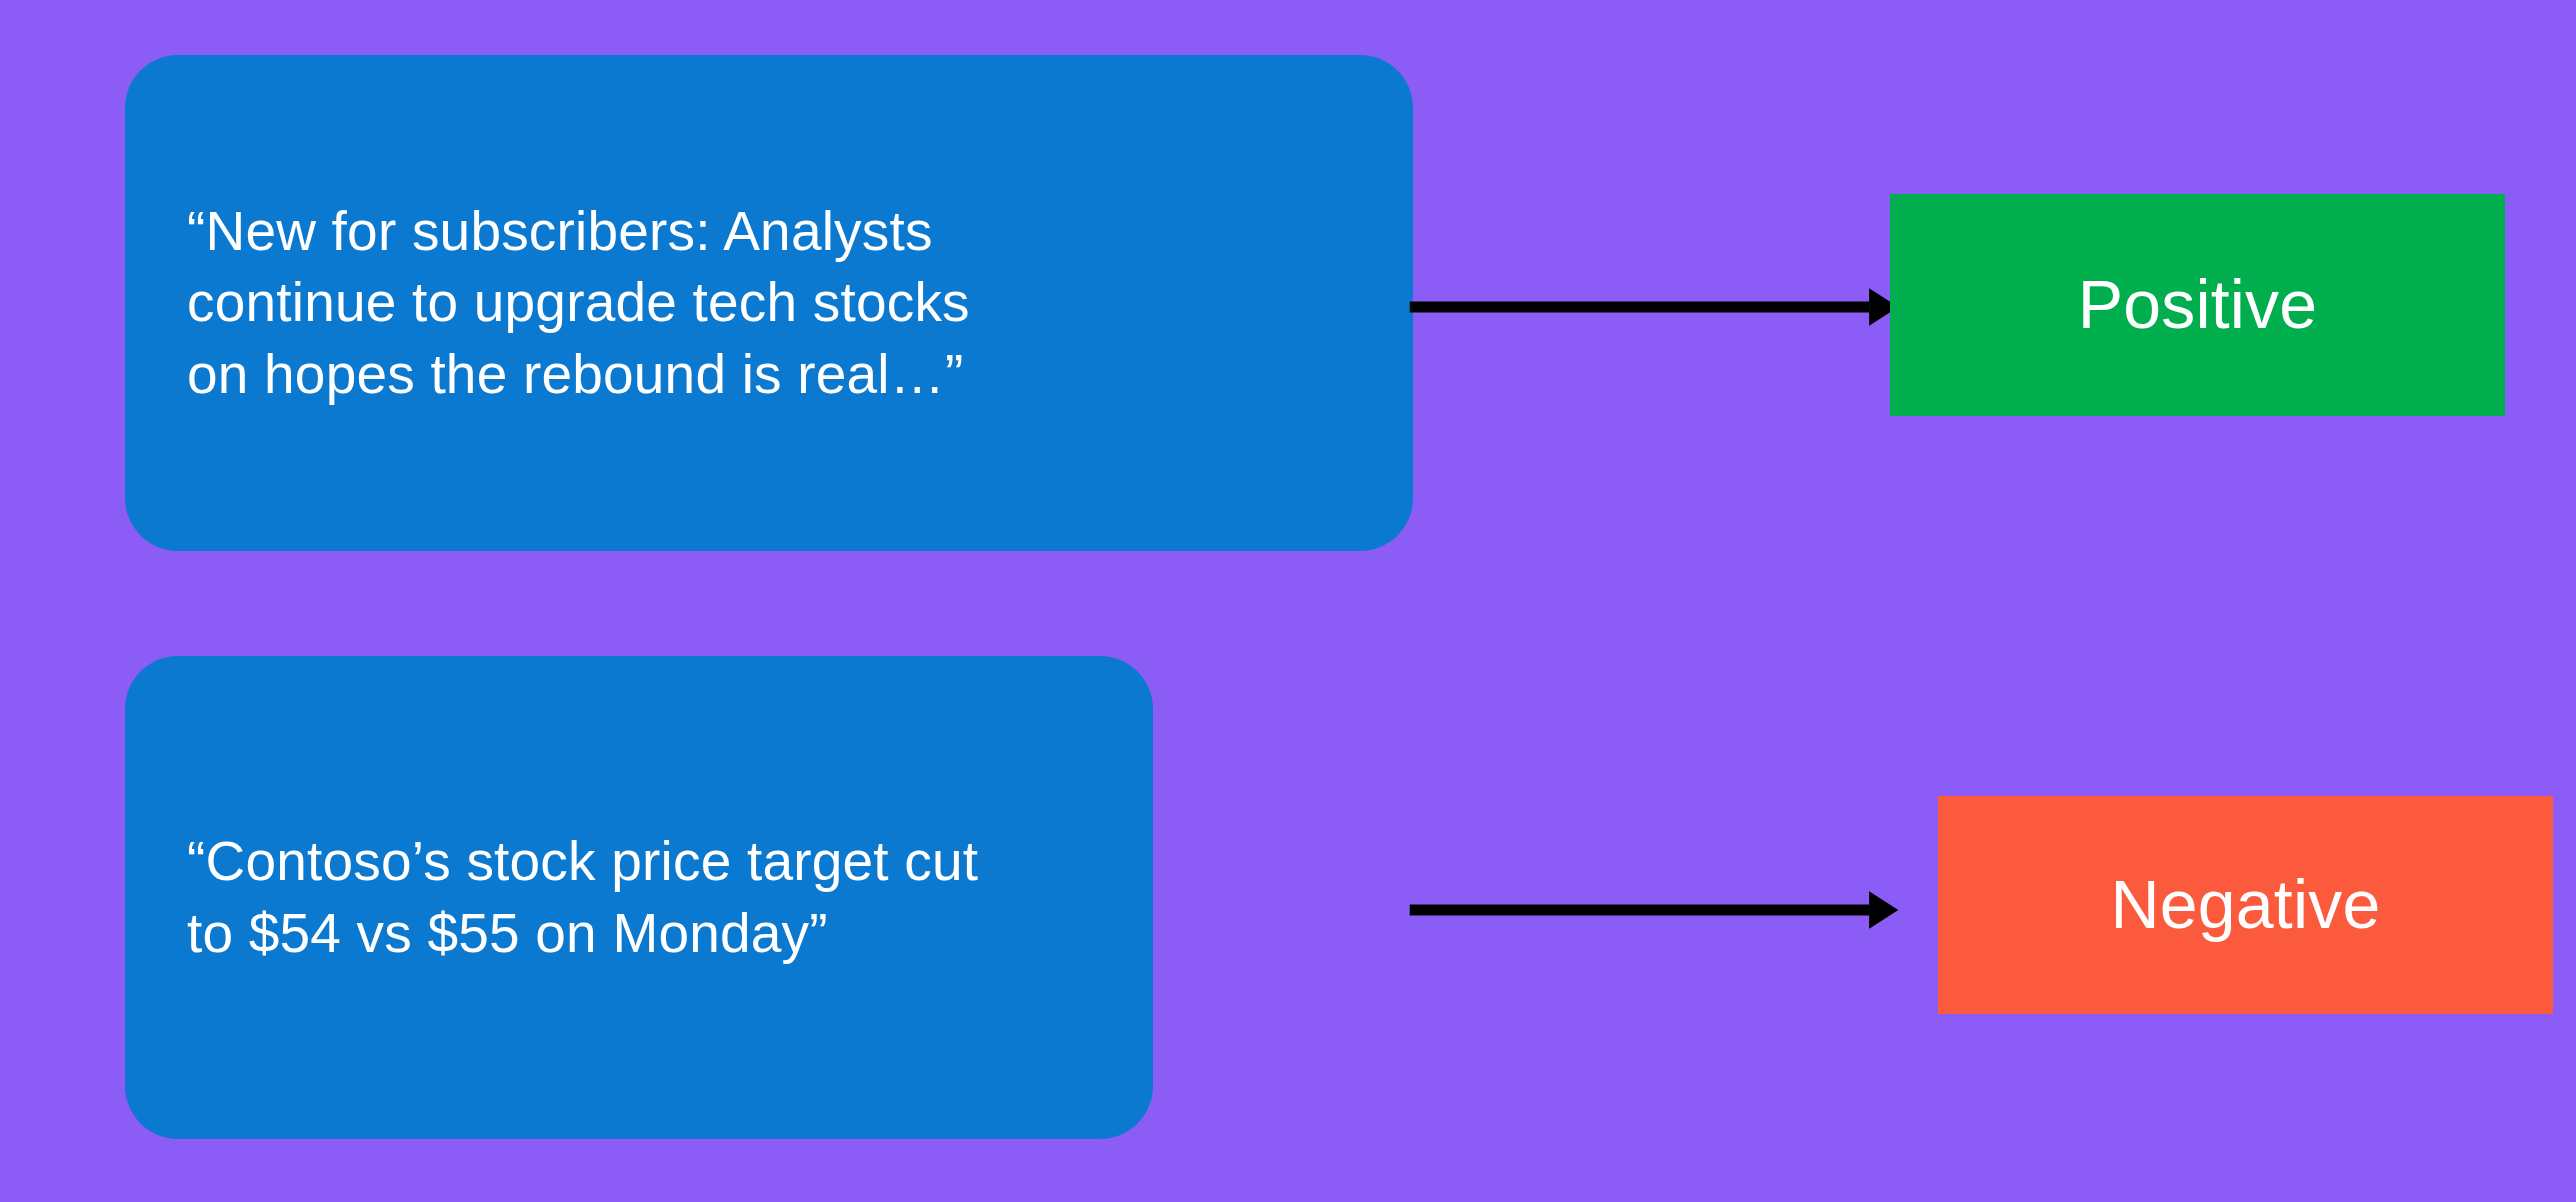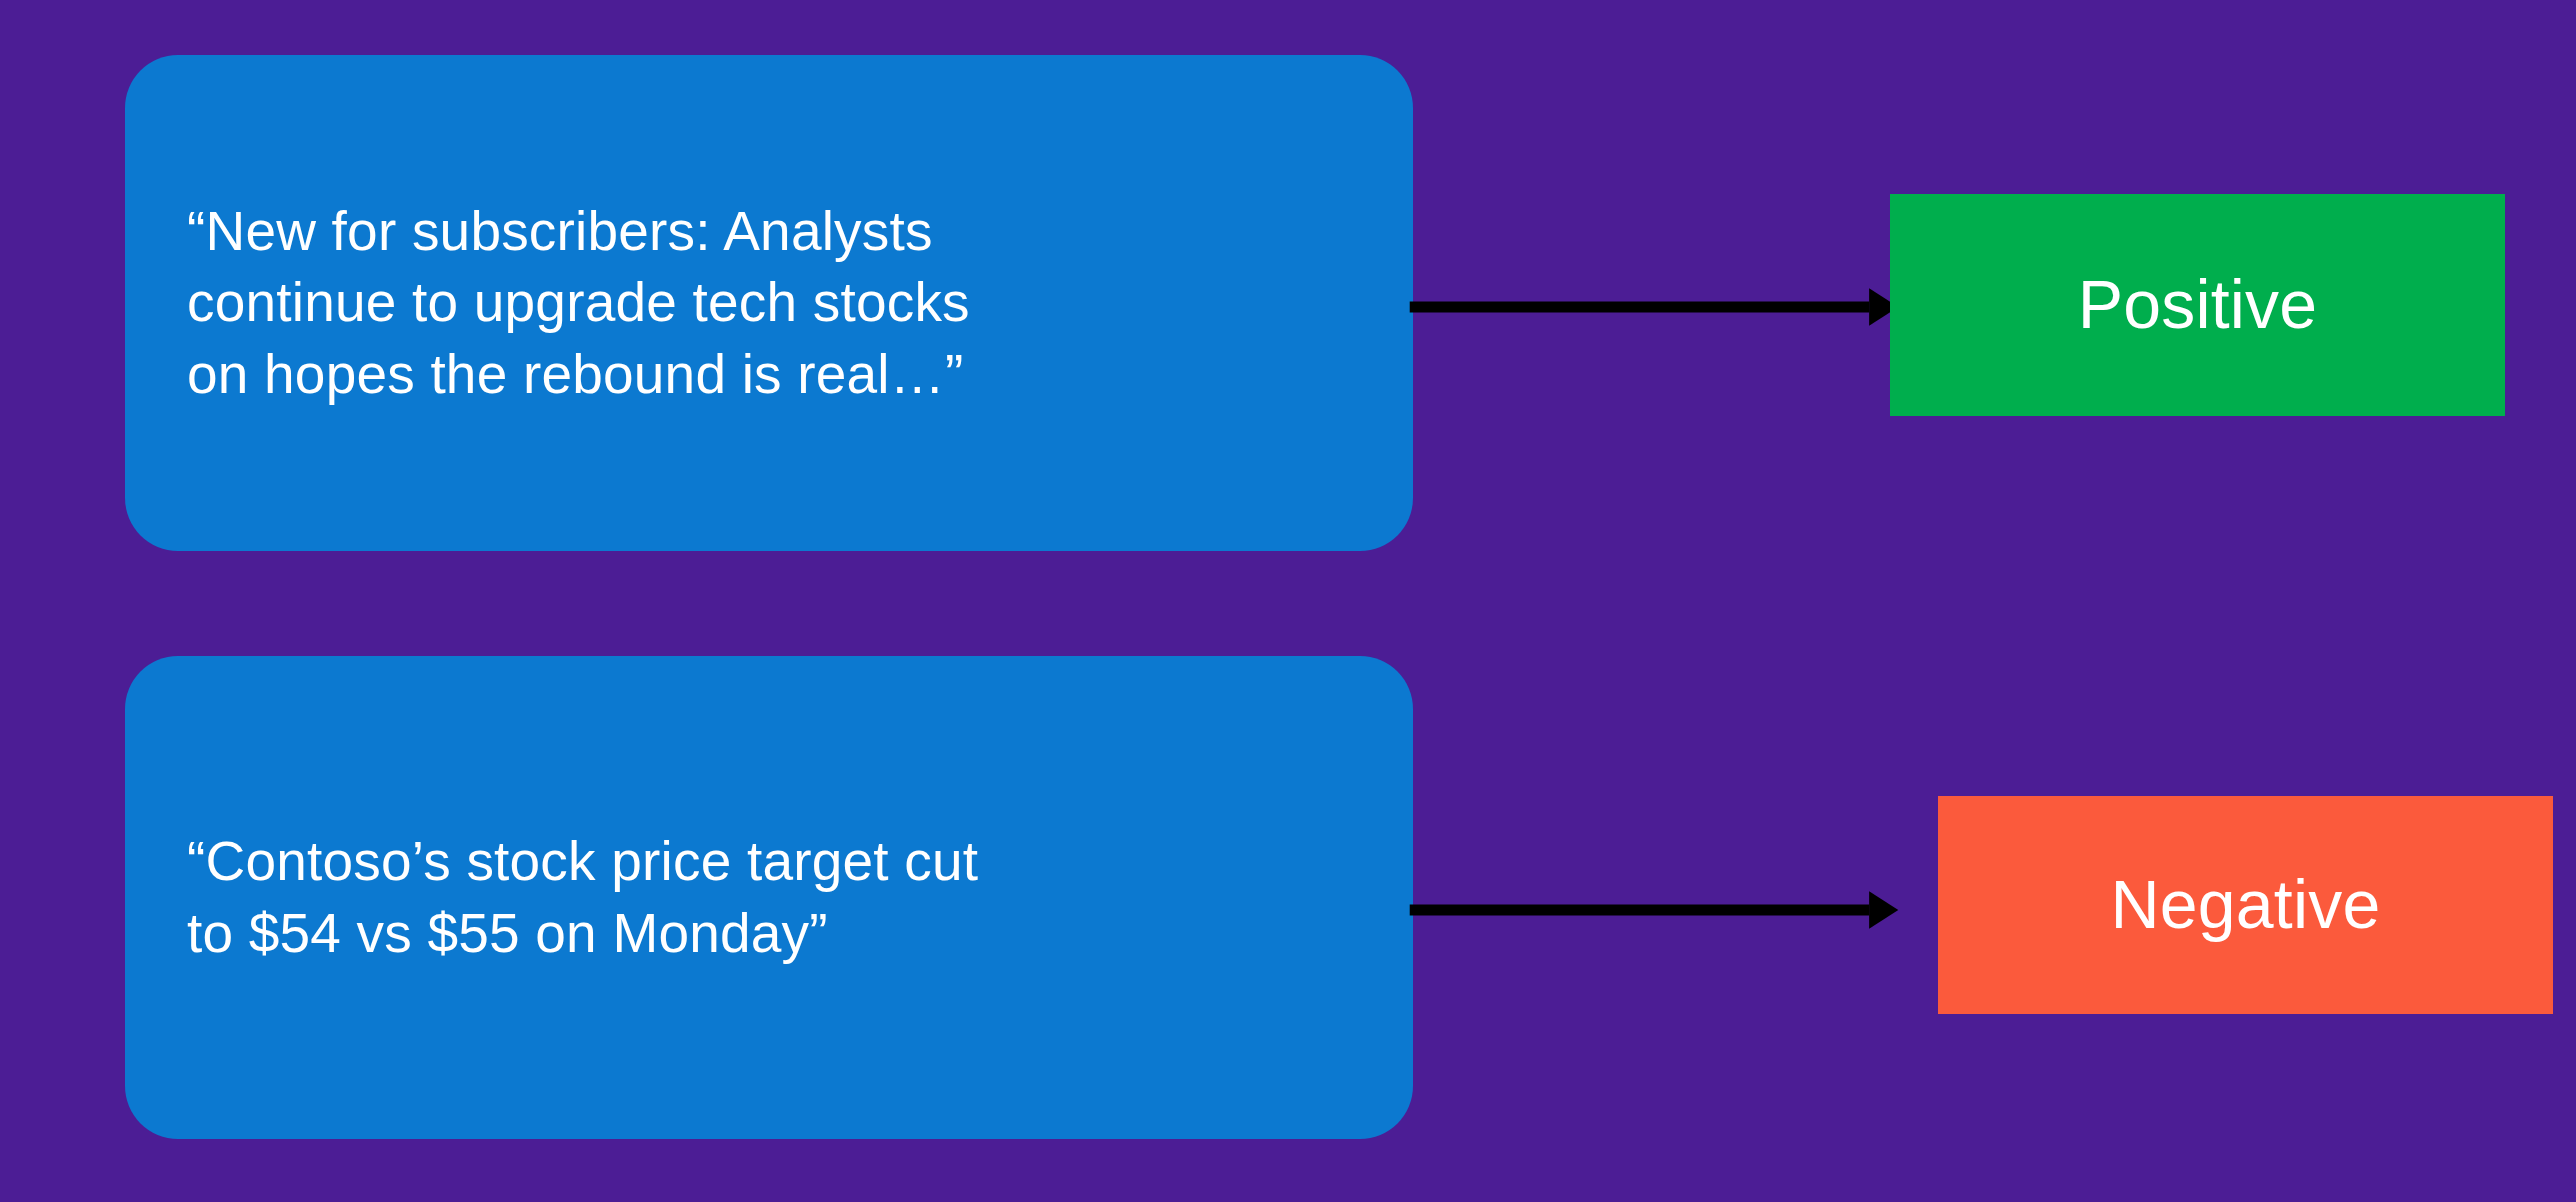--- a/index.html
+++ b/index.html
@@ -40,21 +40,21 @@
 
   #quote-card-1 {
     left: 125px;
     top: 55px;
     width: 1288px;
     height: 496px;
   }
   #quote-card-2 {
     left: 125px;
     top: 656px;
-    width: 1288px;
+    width: 1028px;
     height: 483px;
   }
 
   
   .label-box {
     position: absolute;
     box-sizing: border-box;
     display: flex;
     align-items: center;
     justify-content: center;
@@ -96,21 +96,21 @@
   #connector-2 {
     left: 1409px;
     top: 880px;
     width: 490px;
     height: 60px;
   }
 </style>
 </head>
 <body>
 
-<div id="stage" style="background: #4c1d95;">
+<div id="stage" style="background: #8b5cf6;">
 
   <div id="quote-card-1" class="quote-card" style="background: rgb(12, 121, 208);">
     <div class="quote-text">“New for subscribers: Analysts
 continue to upgrade tech stocks
 on hopes the rebound is real…”</div>
   </div>
 
   <svg id="connector-1" class="connector" viewBox="0 0 570 70">
     <line x1="0" y1="35" x2="536" y2="35" stroke="#000000" stroke-width="13"></line>
     <polygon points="536,13 570,35 536,57" fill="#000000"></polygon>

